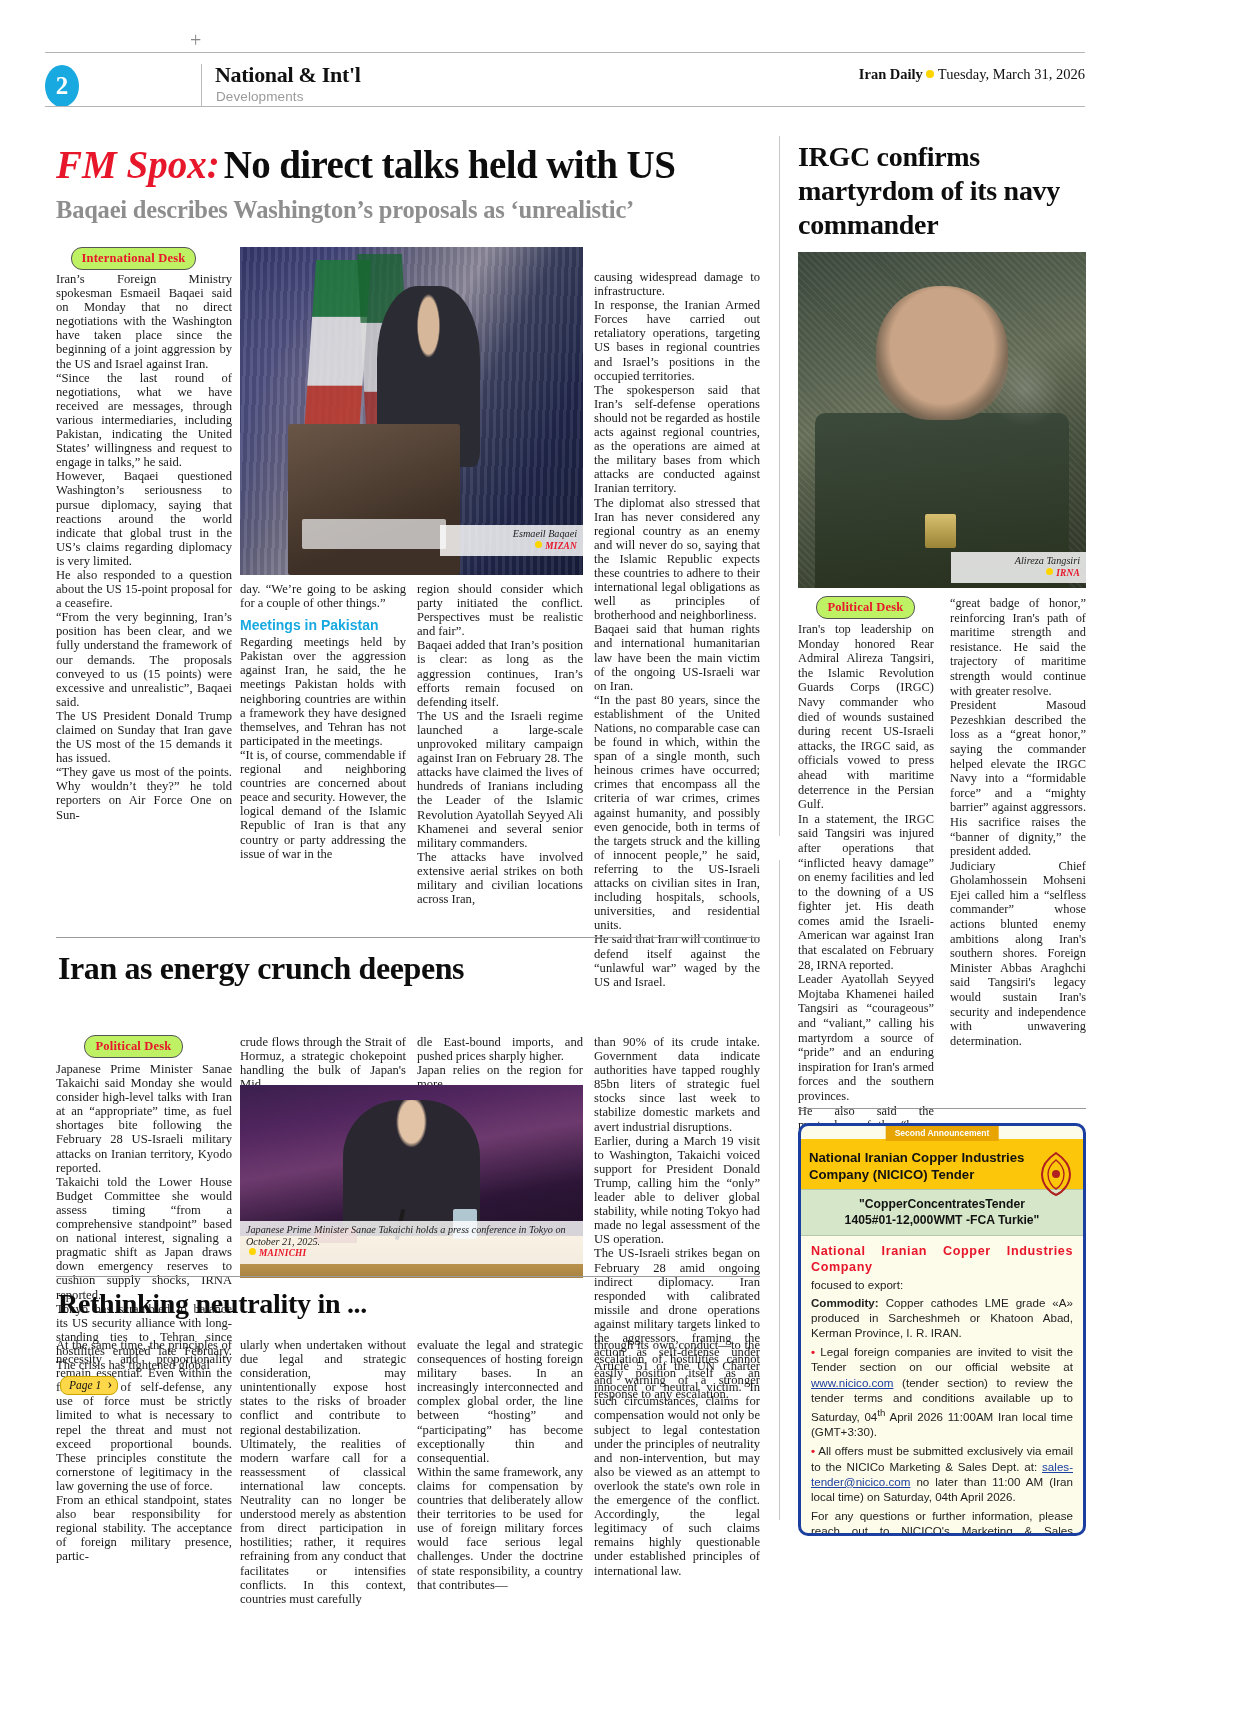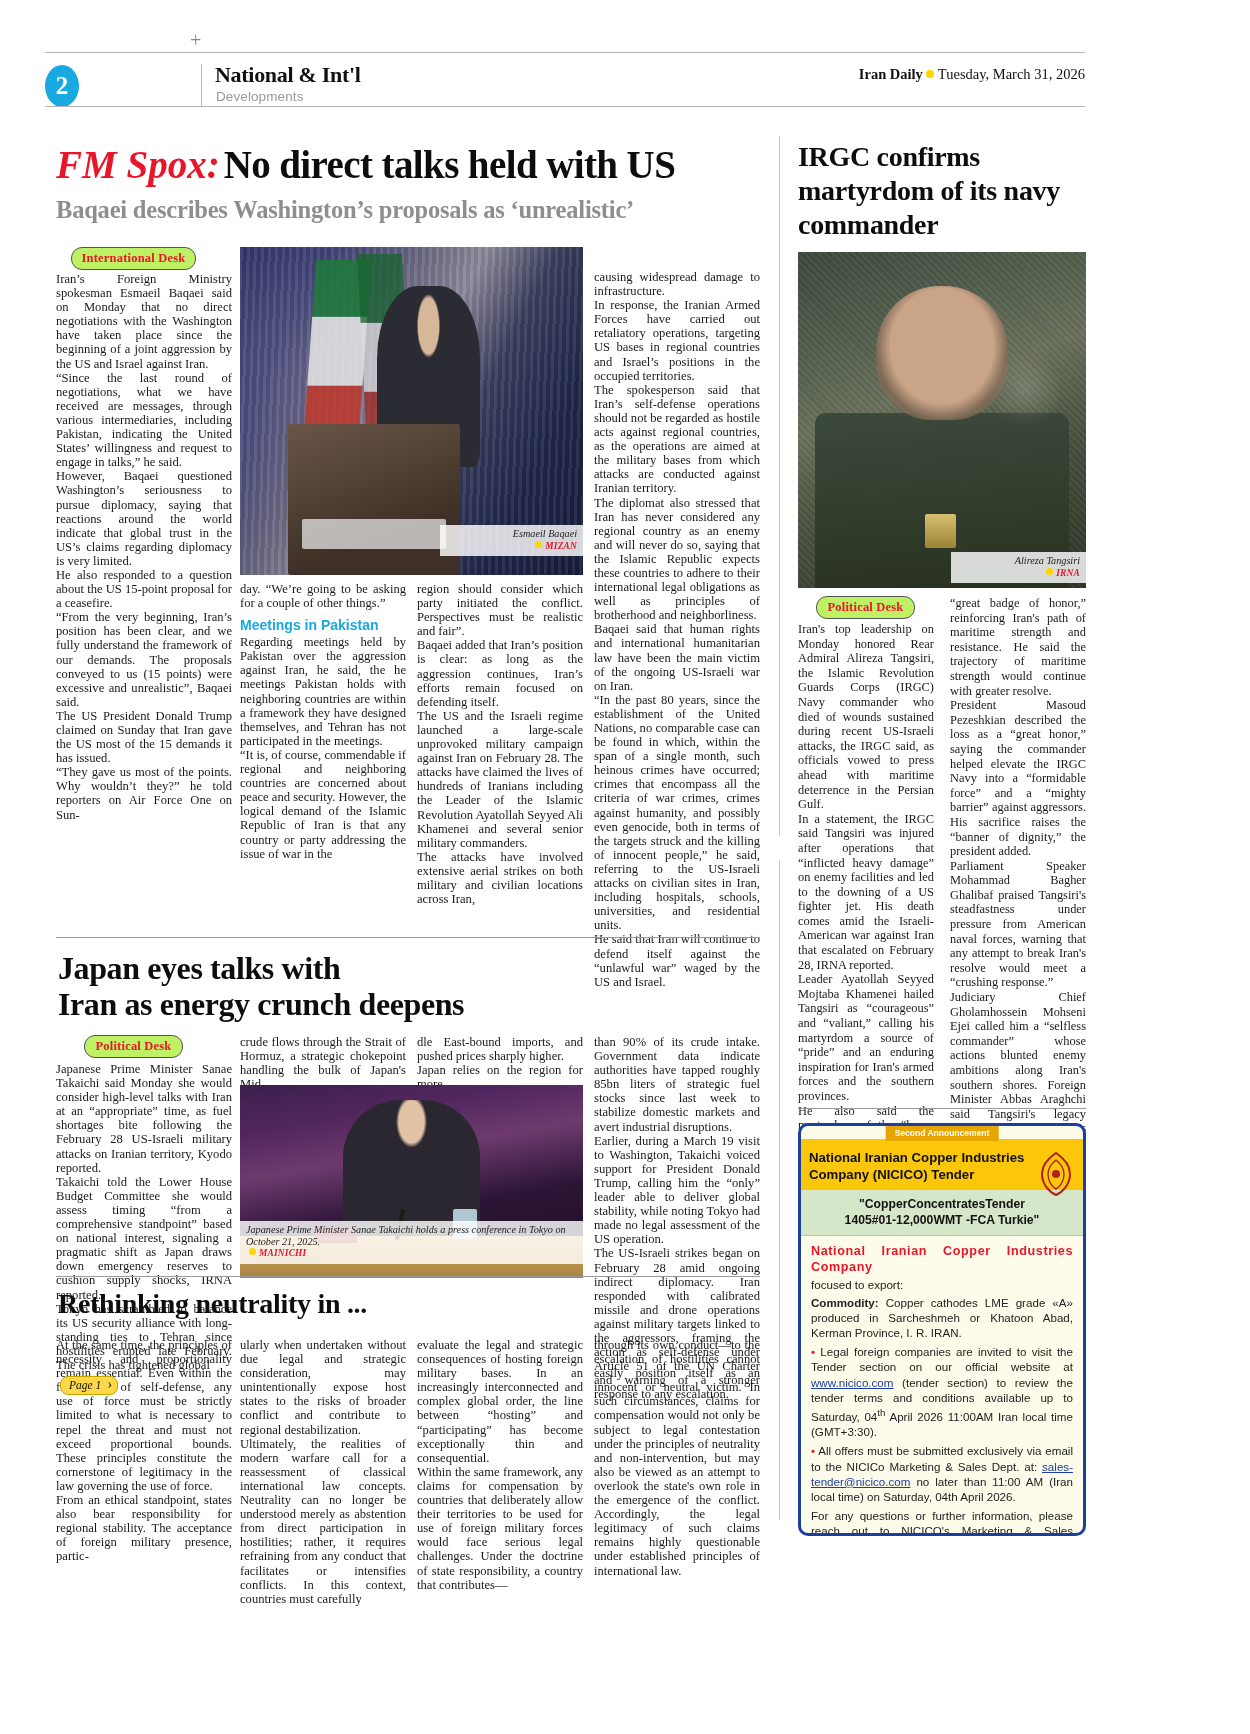--- a/index.html
+++ b/index.html
@@ -232,29 +232,27 @@
   <div class="body-col" style="position:absolute; left:798px; top:622px; width:136px; font-size:12.4px; line-height:14.6px;">
     <p>Iran's top leadership on Monday honored Rear Admiral Alireza Tangsiri, the Islamic Revolution Guards Corps (IRGC) Navy commander who died of wounds sustained during recent US-Israeli attacks, the IRGC said, as officials vowed to press ahead with maritime deterrence in the Persian Gulf.</p>
     <p>In a statement, the IRGC said Tangsiri was injured after operations that “inflicted heavy damage” on enemy facilities and led to the downing of a US fighter jet. His death comes amid the Israeli-American war against Iran that escalated on February 28, IRNA reported.</p>
     <p>Leader Ayatollah Seyyed Mojtaba Khamenei hailed Tangsiri as “courageous” and “valiant,” calling his martyrdom a source of “pride” and an enduring inspiration for Iran's armed forces and the southern provinces.</p>
     <p>He also said the martyrdom of the “brave son of Tangestan” stands as a</p>
   </div>
 
   <div class="body-col" style="position:absolute; left:950px; top:596px; width:136px; font-size:12.4px; line-height:14.6px;">
     <p>“great badge of honor,” reinforcing Iran's path of maritime strength and resistance. He said the trajectory of maritime strength would continue with greater resolve.</p>
     <p>President Masoud Pezeshkian described the loss as a “great honor,” saying the commander helped elevate the IRGC Navy into a “formidable force” and a “mighty barrier” against aggressors. His sacrifice raises the “banner of dignity,” the president added.</p>
-    <p>Parliament Speaker Mohammad Bagher Ghalibaf praised Tangsiri's steadfastness under pressure from American naval forces, warning that any attempt to break Iran's resolve would meet a “crushing response.”</p>
     <p>Judiciary Chief Gholamhossein Mohseni Ejei called him a “selfless commander” whose actions blunted enemy ambitions along Iran's southern shores. Foreign Minister Abbas Araghchi said Tangsiri's legacy would sustain Iran's security and independence with unwavering determination.</p>
   </div>
 
   <div class="hrule" style="left:56px; top:937px; width:704px;"></div>
   <div class="vrule" style="left:779px; top:860px; height:660px;"></div>
 
   <div class="mid-head" style="position:absolute; left:58px; top:950px; width:700px;">
-    <div>Japan eyes talks with</div>
     <div>Iran as energy crunch deepens</div>
   </div>
 
   <div style="position:absolute; left:56px; top:1035px; width:155px; text-align:center;">
     <span class="desk-tag">Political Desk</span>
   </div>
 
   <div class="body-col" style="position:absolute; left:56px; top:1062px; width:176px;">
     <p>Japanese Prime Minister Sanae Takaichi said Monday she would consider high-level talks with Iran at an “appropriate” time, as fuel shortages bite following the February 28 US-Israeli military attacks on Iranian territory, Kyodo reported.</p>
     <p>Takaichi told the Lower House Budget Committee she would assess timing “from a comprehensive standpoint” based on national interest, signaling a pragmatic shift as Japan draws down emergency reserves to cushion supply shocks, IRNA reported.</p>

